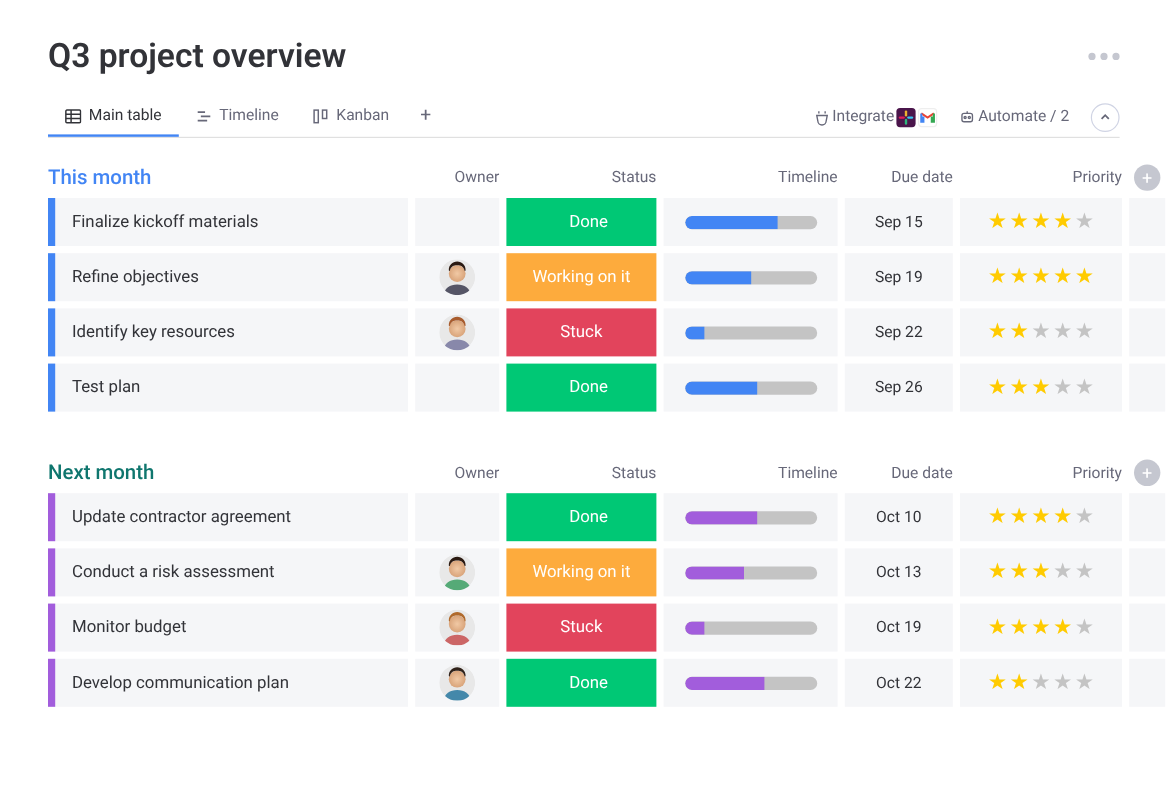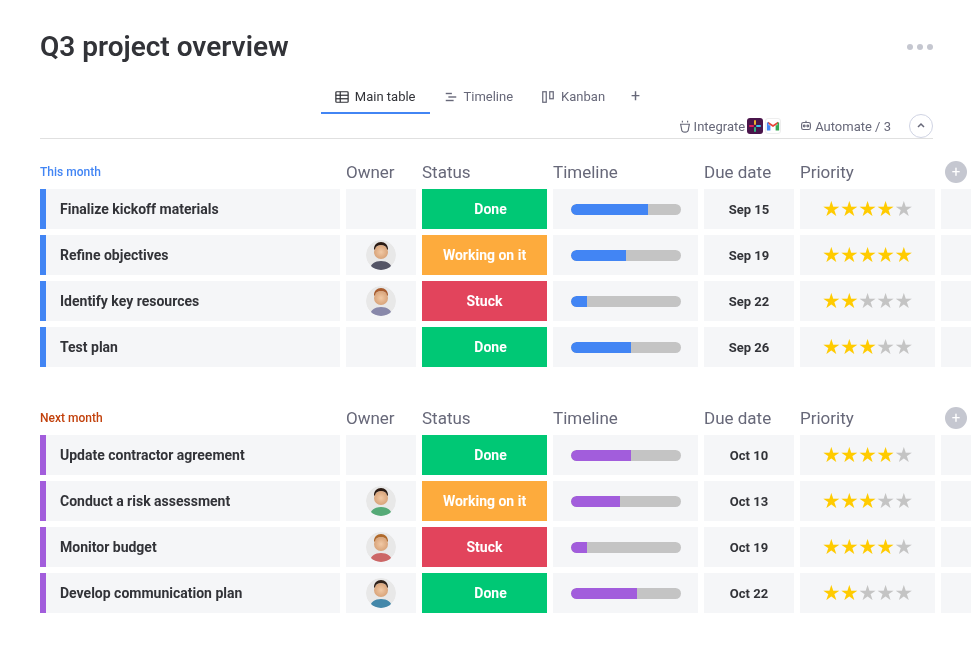--- a/index.html
+++ b/index.html
@@ -23,42 +23,42 @@
     font-family: -apple-system, BlinkMacSystemFont, "Segoe UI", Roboto, Helvetica, Arial, sans-serif;
     color: var(--text);
     background: #fff;
   }
   
   .title-row { display:flex; align-items:center; justify-content:space-between; margin-bottom:18px;}
   h1 { font-size: 28px; font-weight: 600; margin:0; color:#323338;}
   .more-dots { display:flex; gap:4px; cursor:pointer;}
   .more-dots span{ width:6px; height:6px; border-radius:50%; background:#c5c7d0;}
   
-  .tabs-row { display:flex; align-items:center; border-bottom:1px solid #e0e0e0; margin-bottom:22px; font-size:13px;flex-direction:column;}
+  .tabs-row { display:flex; align-items:center; border-bottom:1px solid #e0e0e0; margin-bottom:22px; font-size:13px;}
   .tabs { display:flex; gap:0; }
   .tab { display:flex; align-items:center; gap:6px; padding:8px 14px; color:var(--text-muted); cursor:pointer; border-bottom:2px solid transparent;}
   .tab.active { color:var(--text); border-bottom-color:var(--blue);}
   .tab .ico { width:14px; height:14px; display:inline-flex;}
   .tab .ico svg{width:100%;height:100%;}
   .add-tab { padding:8px 12px; color:var(--text-muted); cursor:pointer; font-size:16px; line-height:14px;}
   .right-tools { margin-left:auto; display:flex; align-items:center; gap:18px; color:var(--text-muted);}
   .rt { display:flex; align-items:center; gap:2px; cursor:pointer;text-align:center;}
   .rt .ico{width:14px;height:14px;display:inline-flex;}
   .app-icons{display:flex;gap:2px;align-items:center;}
   .app-ico{width:16px;height:16px;border-radius:3px;display:flex;align-items:center;justify-content:center;font-size:10px;font-weight:bold;}
   .expand-circle{width:24px;height:24px;border:1px solid #d0d4e4;border-radius:50%;display:flex;align-items:center;justify-content:center;cursor:pointer;}
   .expand-circle svg{width:10px;height:10px;}
   
   .group{margin-bottom:40px;}
   .group-head{display:grid; grid-template-columns: 300px 70px 125px 145px 90px 135px 30px; gap:var(--gap); align-items:center; margin-bottom:var(--gap);}
-  .group-title{font-size:12px;font-weight:500;}
-  .col-head{font-size:17px;color:var(--text-muted);text-align:left;}
+  .group-title{font-size:17px;font-weight:500;}
+  .col-head{font-size:13px;color:var(--text-muted);text-align:right;}
   .add-col{width:22px;height:22px;border-radius:50%;background:#c5c7d0;color:#fff;display:flex;align-items:center;justify-content:center;font-size:15px;cursor:pointer;justify-self:center;}
   .row{display:grid; grid-template-columns: 300px 70px 125px 145px 90px 135px 30px; gap:var(--gap); margin-bottom:var(--gap);}
-  .cell{background:var(--cell-bg);height:40px;display:flex;align-items:center;justify-content:center;font-size:14px;font-weight:bold;}
+  .cell{background:var(--cell-bg);height:40px;display:flex;align-items:center;justify-content:center;font-size:14px;}
   .task-cell{justify-content:flex-start;padding-left:14px;border-left:6px solid var(--accent);}
   .owner-cell{cursor:pointer;}
   .avatar{width:30px;height:30px;border-radius:50%;display:flex;align-items:center;justify-content:center;overflow:hidden;}
   .avatar svg{width:100%;height:100%;}
   .status-cell{color:#fff;cursor:pointer;}
   .status-done{background:var(--green);padding-left:12px;}
   .status-working{background:var(--orange);}
   .status-stuck{background:var(--red);}
   .timeline-cell{cursor:pointer;}
   .bar-track{width:110px;height:11px;background:#c4c4c4;border-radius:6px;overflow:hidden;}
@@ -147,21 +147,21 @@
     </div>
     <div class="rt">
       <span class="ico">
         <svg viewBox="0 0 16 16" fill="none" stroke="currentColor" stroke-width="1.3">
             <rect x="3" y="4" width="10" height="8" rx="2"></rect>
             <circle cx="6" cy="8" r="1"></circle>
             <circle cx="10" cy="8" r="1"></circle>
             <line x1="8" y1="2" x2="8" y2="4"></line>
           </svg>
       </span>
-      <span>Automate / 3</span>
+      <span>Automate / 2</span>
     </div>
     <div class="expand-circle">
       <svg viewBox="0 0 10 10" fill="none" stroke="#676879" stroke-width="1.5">
           <polyline points="2,6 5,3 8,6"></polyline>
         </svg>
     </div>
   </div>
 </div>
 
 <div id="groups-root">
@@ -265,21 +265,21 @@
           <span class="star on">★</span>
           <span class="star on">★</span>
           <span class="star off">★</span>
           <span class="star off">★</span>
         </div>
         <div class="cell extra-cell"></div>
       </div>
     </div>
     <div class="group" style="--accent: #a25ddc;">
       <div class="group-head">
-    <div class="group-title" style="color:#c2410c">Next month</div>
+    <div class="group-title" style="color:#0f766e">Next month</div>
     <div class="col-head">Owner</div>
     <div class="col-head">Status</div>
     <div class="col-head">Timeline</div>
     <div class="col-head">Due date</div>
     <div class="col-head">Priority</div>
     <div class="add-col">+</div>
       </div>
       <div class="row">
         <div class="cell task-cell">Update contractor agreement</div>
         <div class="cell owner-cell"></div>

